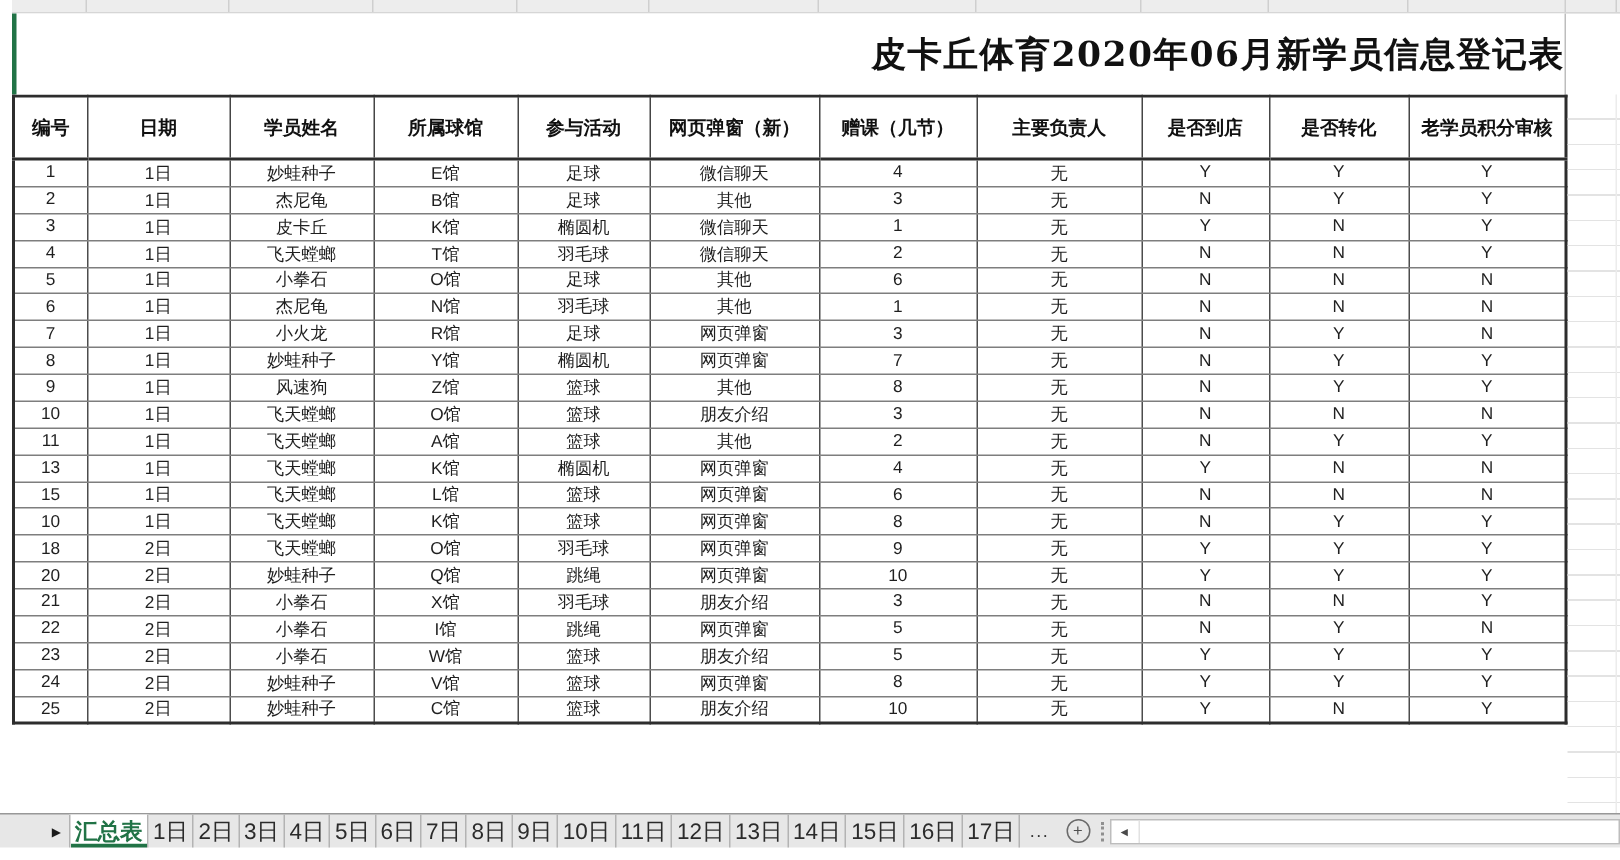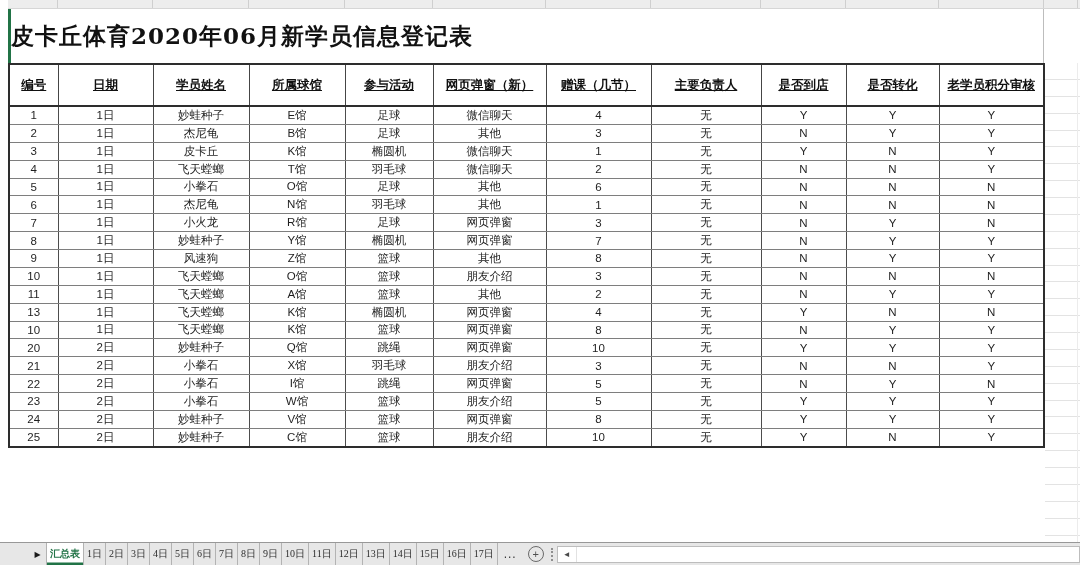--- a/index.html
+++ b/index.html
@@ -14,36 +14,36 @@
     background:#ededed; border-bottom:1px solid #d6d6d6;
   }
   .strip-tick { position:absolute; top:0; width:1px; height:8px; background:#cfcfcf; }
 
   
   #title-cell {
     position:absolute; left:8px; top:9px; width:1032px; height:54px;
     background:#fff;
     border-left:3px solid #217346;
     border-right:1px solid #bdbdbd;
-    display:flex; align-items:center; justify-content:flex-start;
+    display:flex; align-items:center; justify-content:flex-end;
     font-family:"DejaVu Serif","Liberation Serif",serif;
     font-weight:bold; font-size:23px; color:#111; letter-spacing:1px;
   }
 
   
   #table-wrap {
     position:absolute; left:8px; top:63px; width:1039px; height:479px;
     overflow:hidden;
   }
   table { border-collapse:collapse; table-layout:fixed; width:1035px;
           border:2px solid #2d2d2d; }
   th {
     height:40px; font-size:12.5px; font-weight:bold; color:#111;
     border:1px solid #454545; border-bottom:2px solid #2d2d2d;
-    padding:0; text-align:center; overflow:hidden; white-space:nowrap;text-decoration:underline;
+    padding:0; text-align:center; overflow:hidden; white-space:nowrap;
   }
   td {
     height:16.88px; font-size:11.5px; color:#1f1f1f; padding:0;
     text-align:center; overflow:hidden; white-space:nowrap;
     border-left:1px solid #4d4d4d; border-right:1px solid #4d4d4d;
     border-top:1px solid #7e7e7e; border-bottom:1px solid #7e7e7e;
   }
 
   
   #right-grid {
@@ -60,22 +60,22 @@
     position:absolute; left:0; top:542px; width:1080px; height:22px;
     background:#e7e7e7; border-top:1px solid #989898;
     display:flex; align-items:stretch;
   }
   #tab-nav-left {
     margin-left:29px; width:17px; display:flex; align-items:center; justify-content:center;
     font-size:8px; color:#1a1a1a;
   }
   #sheet-tabs { display:flex; align-items:stretch; }
   .sheet-tab {
-    padding:0 3px; display:flex; align-items:center; font-size:10px;
-    color:#2b2b2b; border-right:1px solid #b3b3b3; white-space:nowrap;font-family:Liberation Serif, serif;
+    padding:0 3px; display:flex; align-items:center; font-size:15px;
+    color:#2b2b2b; border-right:1px solid #b3b3b3; white-space:nowrap;
   }
   .sheet-tab.active {
     background:#ffffff; color:#217346; font-weight:bold;
     border-left:1px solid #b3b3b3;
     box-shadow:inset 0 -2.5px 0 #217346;
   }
   #tab-overflow { display:flex; align-items:center; padding:0 6px;
     font-size:12px; color:#333; letter-spacing:1px; }
   #add-sheet-btn {
     align-self:center; width:14px; height:14px; border:1px solid #6a6a6a; border-radius:50%;
@@ -297,29 +297,55 @@
           <td>K馆</td>
           <td>椭圆机</td>
           <td>网页弹窗</td>
           <td>4</td>
           <td>无</td>
           <td>Y</td>
           <td>N</td>
           <td>N</td>
         </tr>
         <tr>
+          <td>15</td>
+          <td>1日</td>
+          <td>飞天螳螂</td>
+          <td>L馆</td>
+          <td>篮球</td>
+          <td>网页弹窗</td>
+          <td>6</td>
+          <td>无</td>
+          <td>N</td>
+          <td>N</td>
+          <td>N</td>
+        </tr>
+        <tr>
           <td>10</td>
           <td>1日</td>
           <td>飞天螳螂</td>
           <td>K馆</td>
           <td>篮球</td>
           <td>网页弹窗</td>
           <td>8</td>
           <td>无</td>
           <td>N</td>
+          <td>Y</td>
+          <td>Y</td>
+        </tr>
+        <tr>
+          <td>18</td>
+          <td>2日</td>
+          <td>飞天螳螂</td>
+          <td>O馆</td>
+          <td>羽毛球</td>
+          <td>网页弹窗</td>
+          <td>9</td>
+          <td>无</td>
+          <td>Y</td>
           <td>Y</td>
           <td>Y</td>
         </tr>
         <tr>
           <td>20</td>
           <td>2日</td>
           <td>妙蛙种子</td>
           <td>Q馆</td>
           <td>跳绳</td>
           <td>网页弹窗</td>

